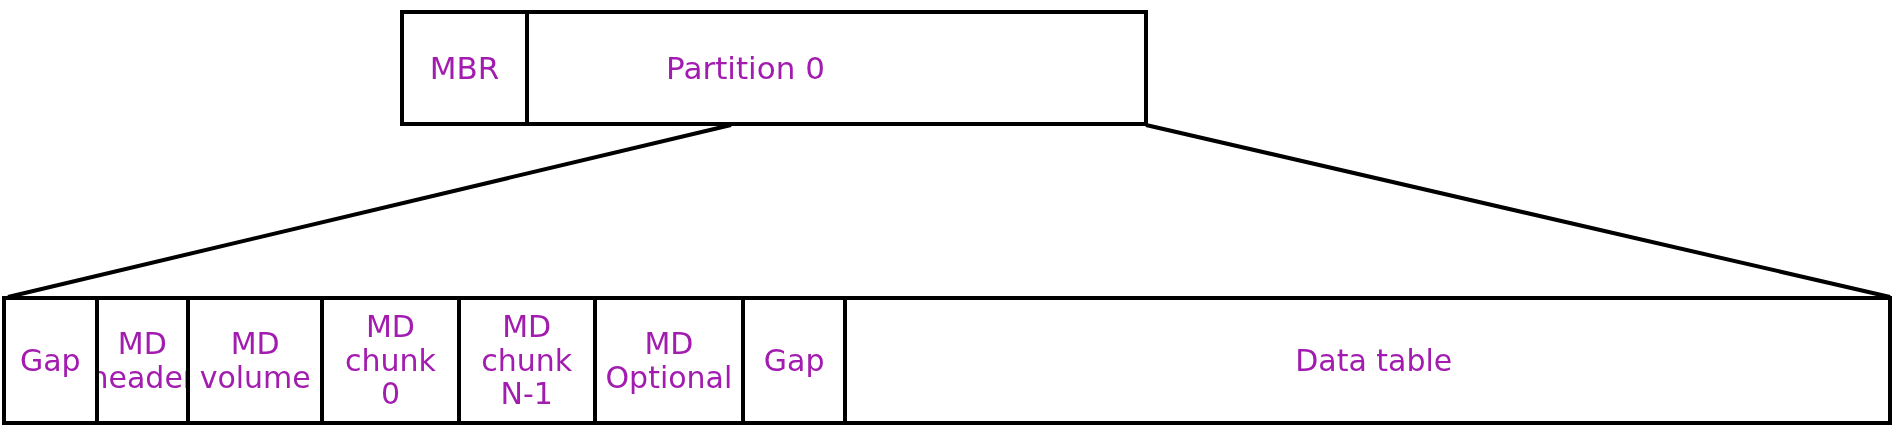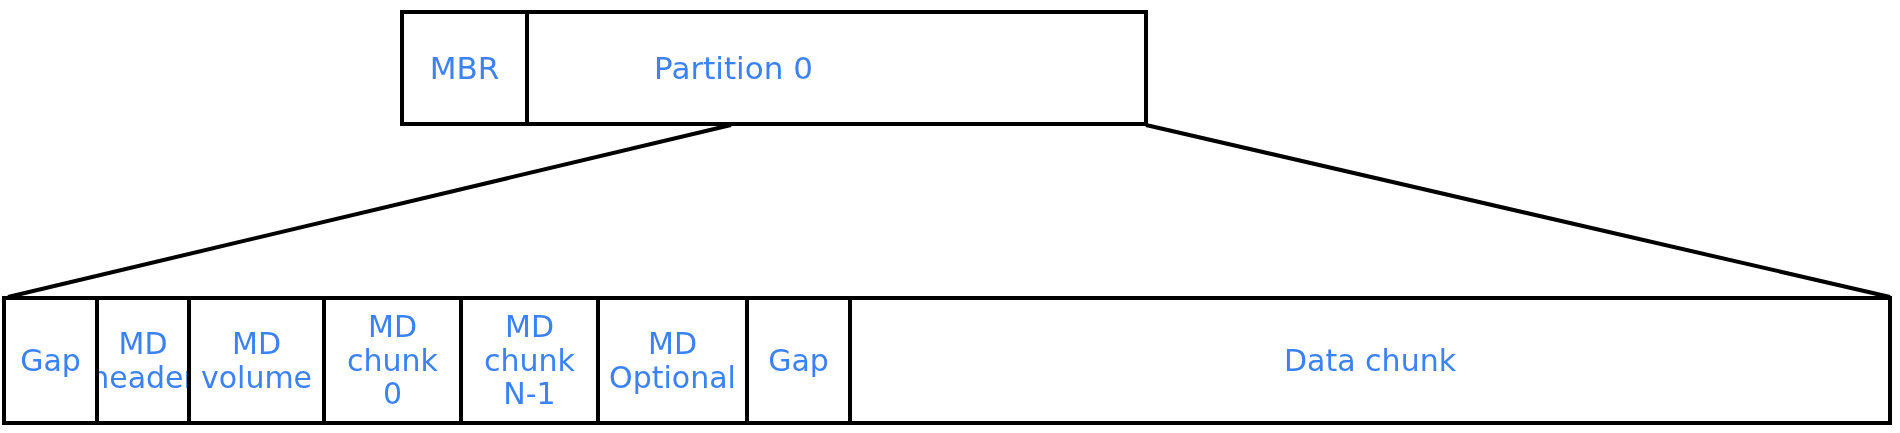--- a/index.html
+++ b/index.html
@@ -43,30 +43,31 @@
     top: 296px;
     width: 1890px;
     height: 129px;
   }
   .cell {
     box-sizing: border-box;
     display: flex;
     align-items: center;
     justify-content: center;
     text-align: center;
-    color: #3b82f6;
+    color: #a21caf;
     background: transparent;
     border-right: 4px solid #000000;
     line-height: 1.12;
     padding: 0 14px;
     white-space: pre-line;
     overflow: hidden;
   }
   .cell:last-child {
     border-right: none;
+    margin-left: 12px;
   }
   #top-row .cell {
     font-size: 31px;
   }
   #bottom-row .cell {
     font-size: 30px;
   }
 </style>
 </head>
 <body>
@@ -89,16 +90,16 @@
 header</div>
     <div class="cell" style="width:135px">MD
 volume</div>
     <div class="cell" style="width:137px">MD chunk
 0</div>
     <div class="cell" style="width:137px">MD chunk
 N-1</div>
     <div class="cell" style="width:149px">MD
 Optional</div>
     <div class="cell" style="width:103px">Gap</div>
-    <div class="cell" style="width:1036px">Data chunk</div>
+    <div class="cell" style="width:1036px">Data table</div>
   </div>
 
 </div>
 
 </body></html>

